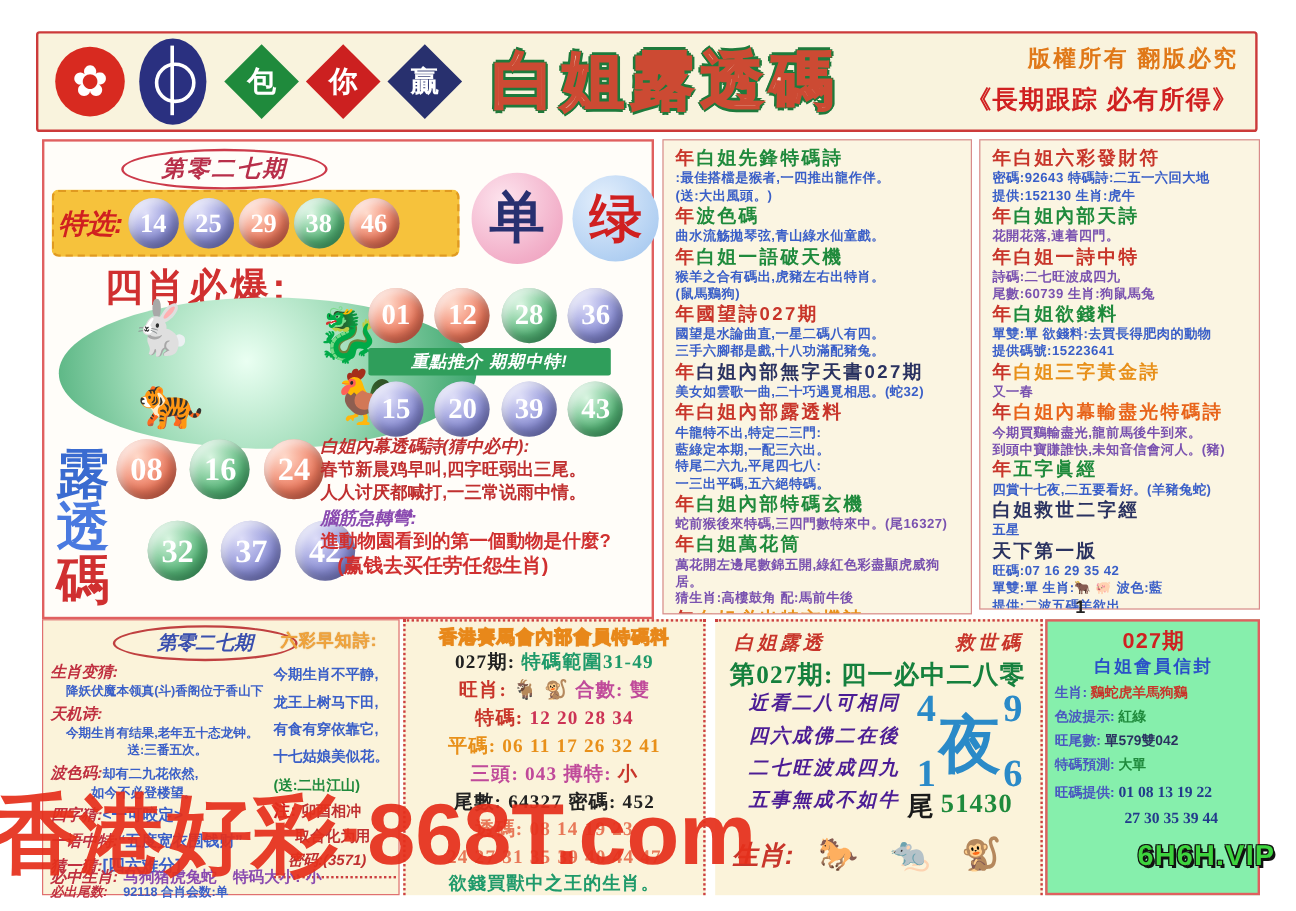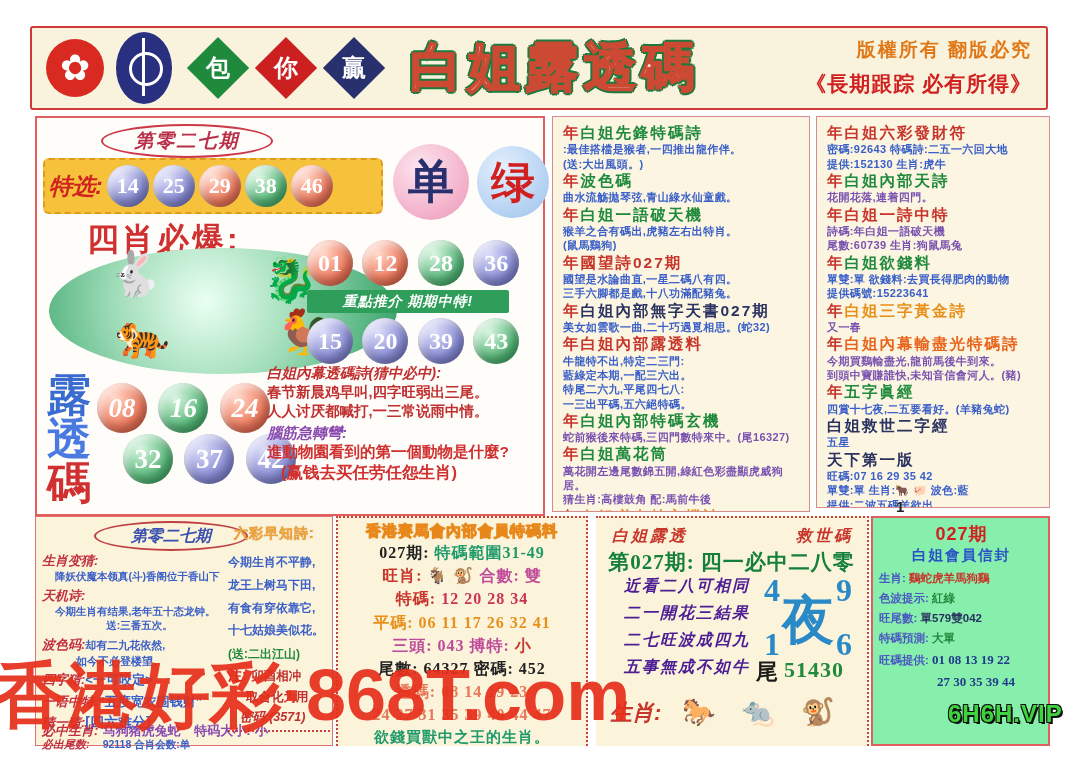--- a/index.html
+++ b/index.html
@@ -57,21 +57,21 @@
   #ellipse{position:absolute;left:12px;top:130px;width:348px;height:126px;border-radius:50%;
     background:radial-gradient(circle at 45% 42%,#eafff2 0%,#9fdcb8 45%,#2f9e63 100%);}
   .animal{position:absolute;font-size:44px;line-height:1;}
   #row1-balls{position:absolute;left:270px;top:122px;white-space:nowrap;}
   #promo{position:absolute;left:270px;top:172px;width:202px;height:23px;background:#2f9e5b;color:#fff;
     font-size:14px;font-weight:bold;font-style:italic;display:flex;align-items:center;justify-content:center;
     letter-spacing:1px;border-radius:2px;}
   #row2-balls{position:absolute;left:270px;top:200px;white-space:nowrap;}
   .lutou-char{font-family:"Liberation Serif",serif;font-weight:900;font-size:44px;line-height:44px;}
   #lutou{position:absolute;left:8px;top:256px;width:48px;text-align:center;}
-  #lr1{position:absolute;left:60px;top:265px;white-space:nowrap;font-style:italic;}
+  #lr1{position:absolute;left:60px;top:248px;white-space:nowrap;}
   #lr2{position:absolute;left:86px;top:316px;white-space:nowrap;}
   #left-text{position:absolute;left:230px;top:246px;width:274px;line-height:1.3;}
   .lt-title{color:#c03030;font-weight:bold;font-style:italic;font-size:14.5px;}
   .lt-poem{color:#c03030;font-weight:bold;font-size:14.5px;}
   .lt-brainlbl{color:#8a4ab0;font-weight:bold;font-style:italic;font-size:15px;margin-top:2px;}
   .lt-q{color:#d03030;font-weight:900;font-size:15.5px;}
   .lt-win{color:#c03030;font-weight:bold;font-style:italic;font-size:17px;margin-top:2px;}
   .lt-hint{color:#d03030;font-weight:900;font-size:16.5px;padding-left:14px;}
   
   #p-mid{left:552px;top:116px;width:258px;height:396px;border:1px solid #d88b8b;background:#fbf5e2;
@@ -277,21 +277,21 @@
       <div class="sec-h fl-red c-red">年白姐六彩發財符</div>
       <div class="sec-l c-blue">密碼:92643 特碼詩:二五一六回大地</div>
       <div class="sec-l c-blue">提供:152130 生肖:虎牛</div>
     </div>
     <div class="sec">
       <div class="sec-h fl-red c-green">年白姐內部天詩</div>
       <div class="sec-l c-purple">花開花落,連着四門。</div>
     </div>
     <div class="sec">
       <div class="sec-h fl-red c-red">年白姐一詩中特</div>
-      <div class="sec-l c-purple">詩碼:年白姐一語破天機</div>
+      <div class="sec-l c-purple">詩碼:二七旺波成四九</div>
       <div class="sec-l c-purple">尾數:60739 生肖:狗鼠馬兔</div>
     </div>
     <div class="sec">
       <div class="sec-h fl-red c-green">年白姐欲錢料</div>
       <div class="sec-l c-blue">單雙:單 欲錢料:去買長得肥肉的動物</div>
       <div class="sec-l c-blue">提供碼號:15223641</div>
     </div>
     <div class="sec">
       <div class="sec-h fl-red c-orange">年白姐三字黃金詩</div>
       <div class="sec-l c-purple">又一春</div>
@@ -366,21 +366,21 @@
     <div class="bm-row"><span class="c-salmon">透碼:</span> <span class="c-salmon">08 14 19 23</span></div>
     <div class="bm-row c-salmon">24 27 31 35 39 40 44 47</div>
     <div class="bm-row c-teal" style="font-size:15px">欲錢買獸中之王的生肖。</div>
   </div>
 
   <div id="b-save" class="bpanel">
     <div class="sv-h" style="left:16px">白姐露透</div>
     <div class="sv-h" style="right:14px">救世碼</div>
     <div class="sv-headline">第027期: 四一必中二八零</div>
     <div class="sv-poem" style="top:58px">近看二八可相同</div>
-    <div class="sv-poem" style="top:85px">二一開花三結果</div>
+    <div class="sv-poem" style="top:85px">四六成佛二在後</div>
     <div class="sv-poem" style="top:112px">二七旺波成四九</div>
     <div class="sv-poem" style="top:139px">五事無成不如牛</div>
     <div class="sv-num" style="left:168px;top:54px">4</div>
     <div class="sv-num" style="left:240px;top:54px">9</div>
     <div class="sv-big">夜</div>
     <div class="sv-num" style="left:168px;top:108px">1</div>
     <div class="sv-num" style="left:240px;top:108px">6</div>
     <div class="sv-tail-l">尾</div>
     <div class="sv-tail-v">51430</div>
     <div class="sv-sx">生肖:</div>

